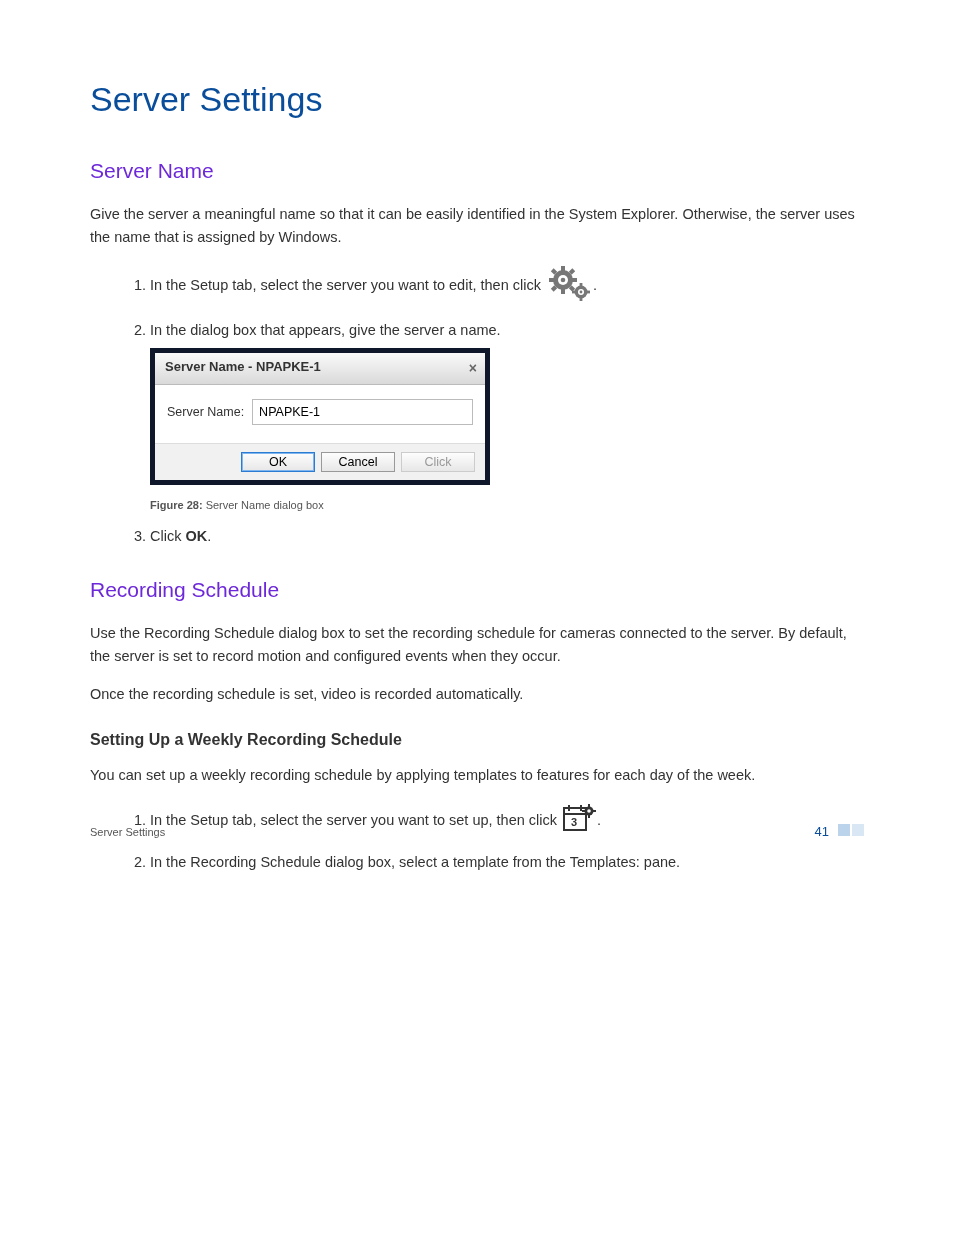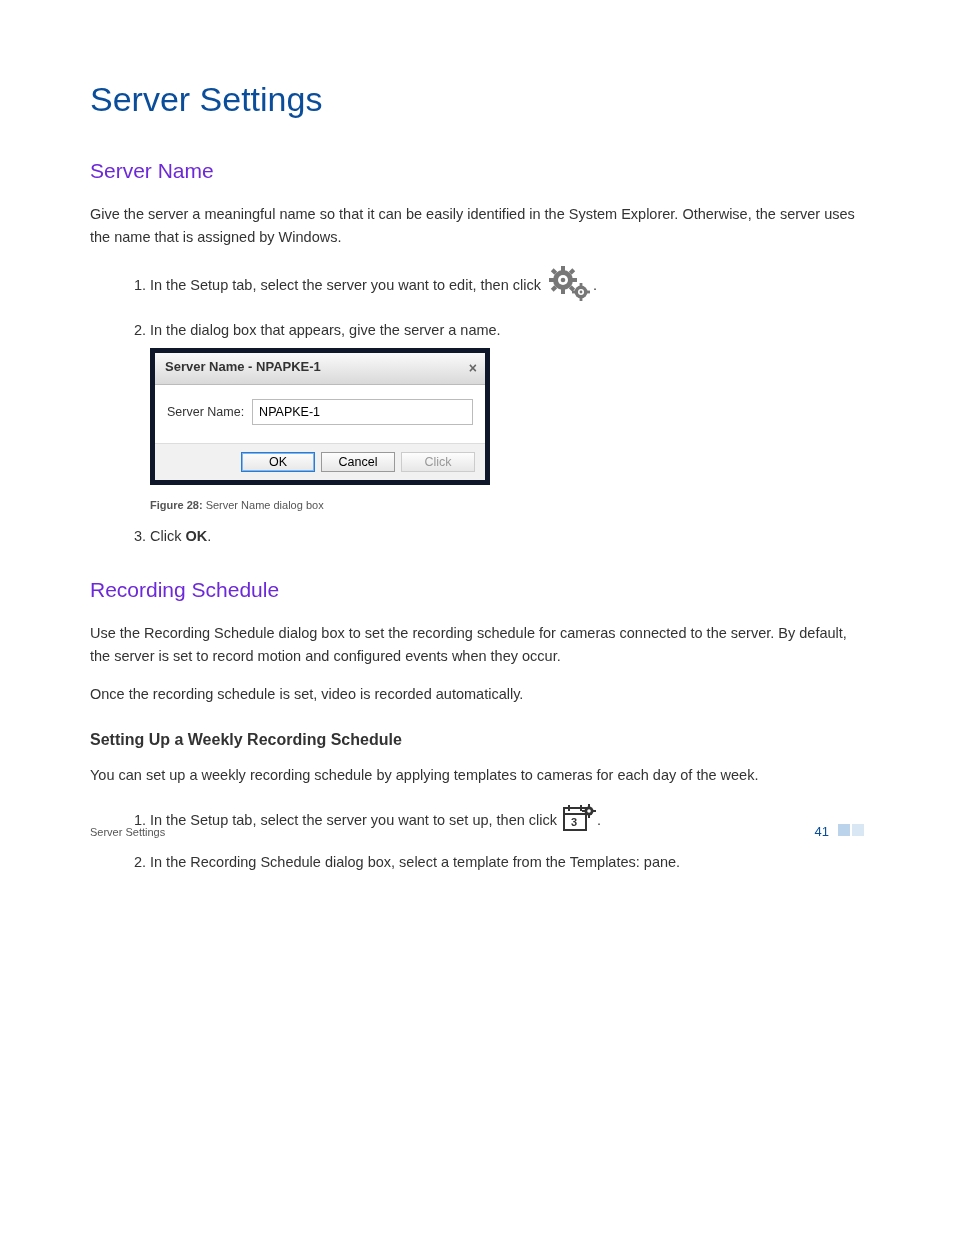--- a/index.html
+++ b/index.html
@@ -206,21 +206,21 @@
     <li>
       <span>Click </span><b>OK</b><span>.</span>
     </li>
   </ol>
 
   <h2>Recording Schedule</h2>
   <p>Use the Recording Schedule dialog box to set the recording schedule for cameras connected to the server. By default, the server is set to record motion and configured events when they occur.</p>
   <p>Once the recording schedule is set, video is recorded automatically.</p>
 
   <h3>Setting Up a Weekly Recording Schedule</h3>
-  <p>You can set up a weekly recording schedule by applying templates to cameras for each day of the week.</p>
+  <p>You can set up a weekly recording schedule by applying templates to features for each day of the week.</p>
 
   <ol>
     <li>
       <span>In the Setup tab, select the server you want to set up, then click </span>
       <span class="inline-icon">
         <svg width="36" height="32" viewBox="0 0 36 32">
           <g fill="none" stroke="#333" stroke-width="2">
             <rect x="3" y="6" width="22" height="22" fill="#fff"></rect>
             <line x1="3" y1="12" x2="25" y2="12"></line>
             <line x1="8" y1="3" x2="8" y2="9"></line>

